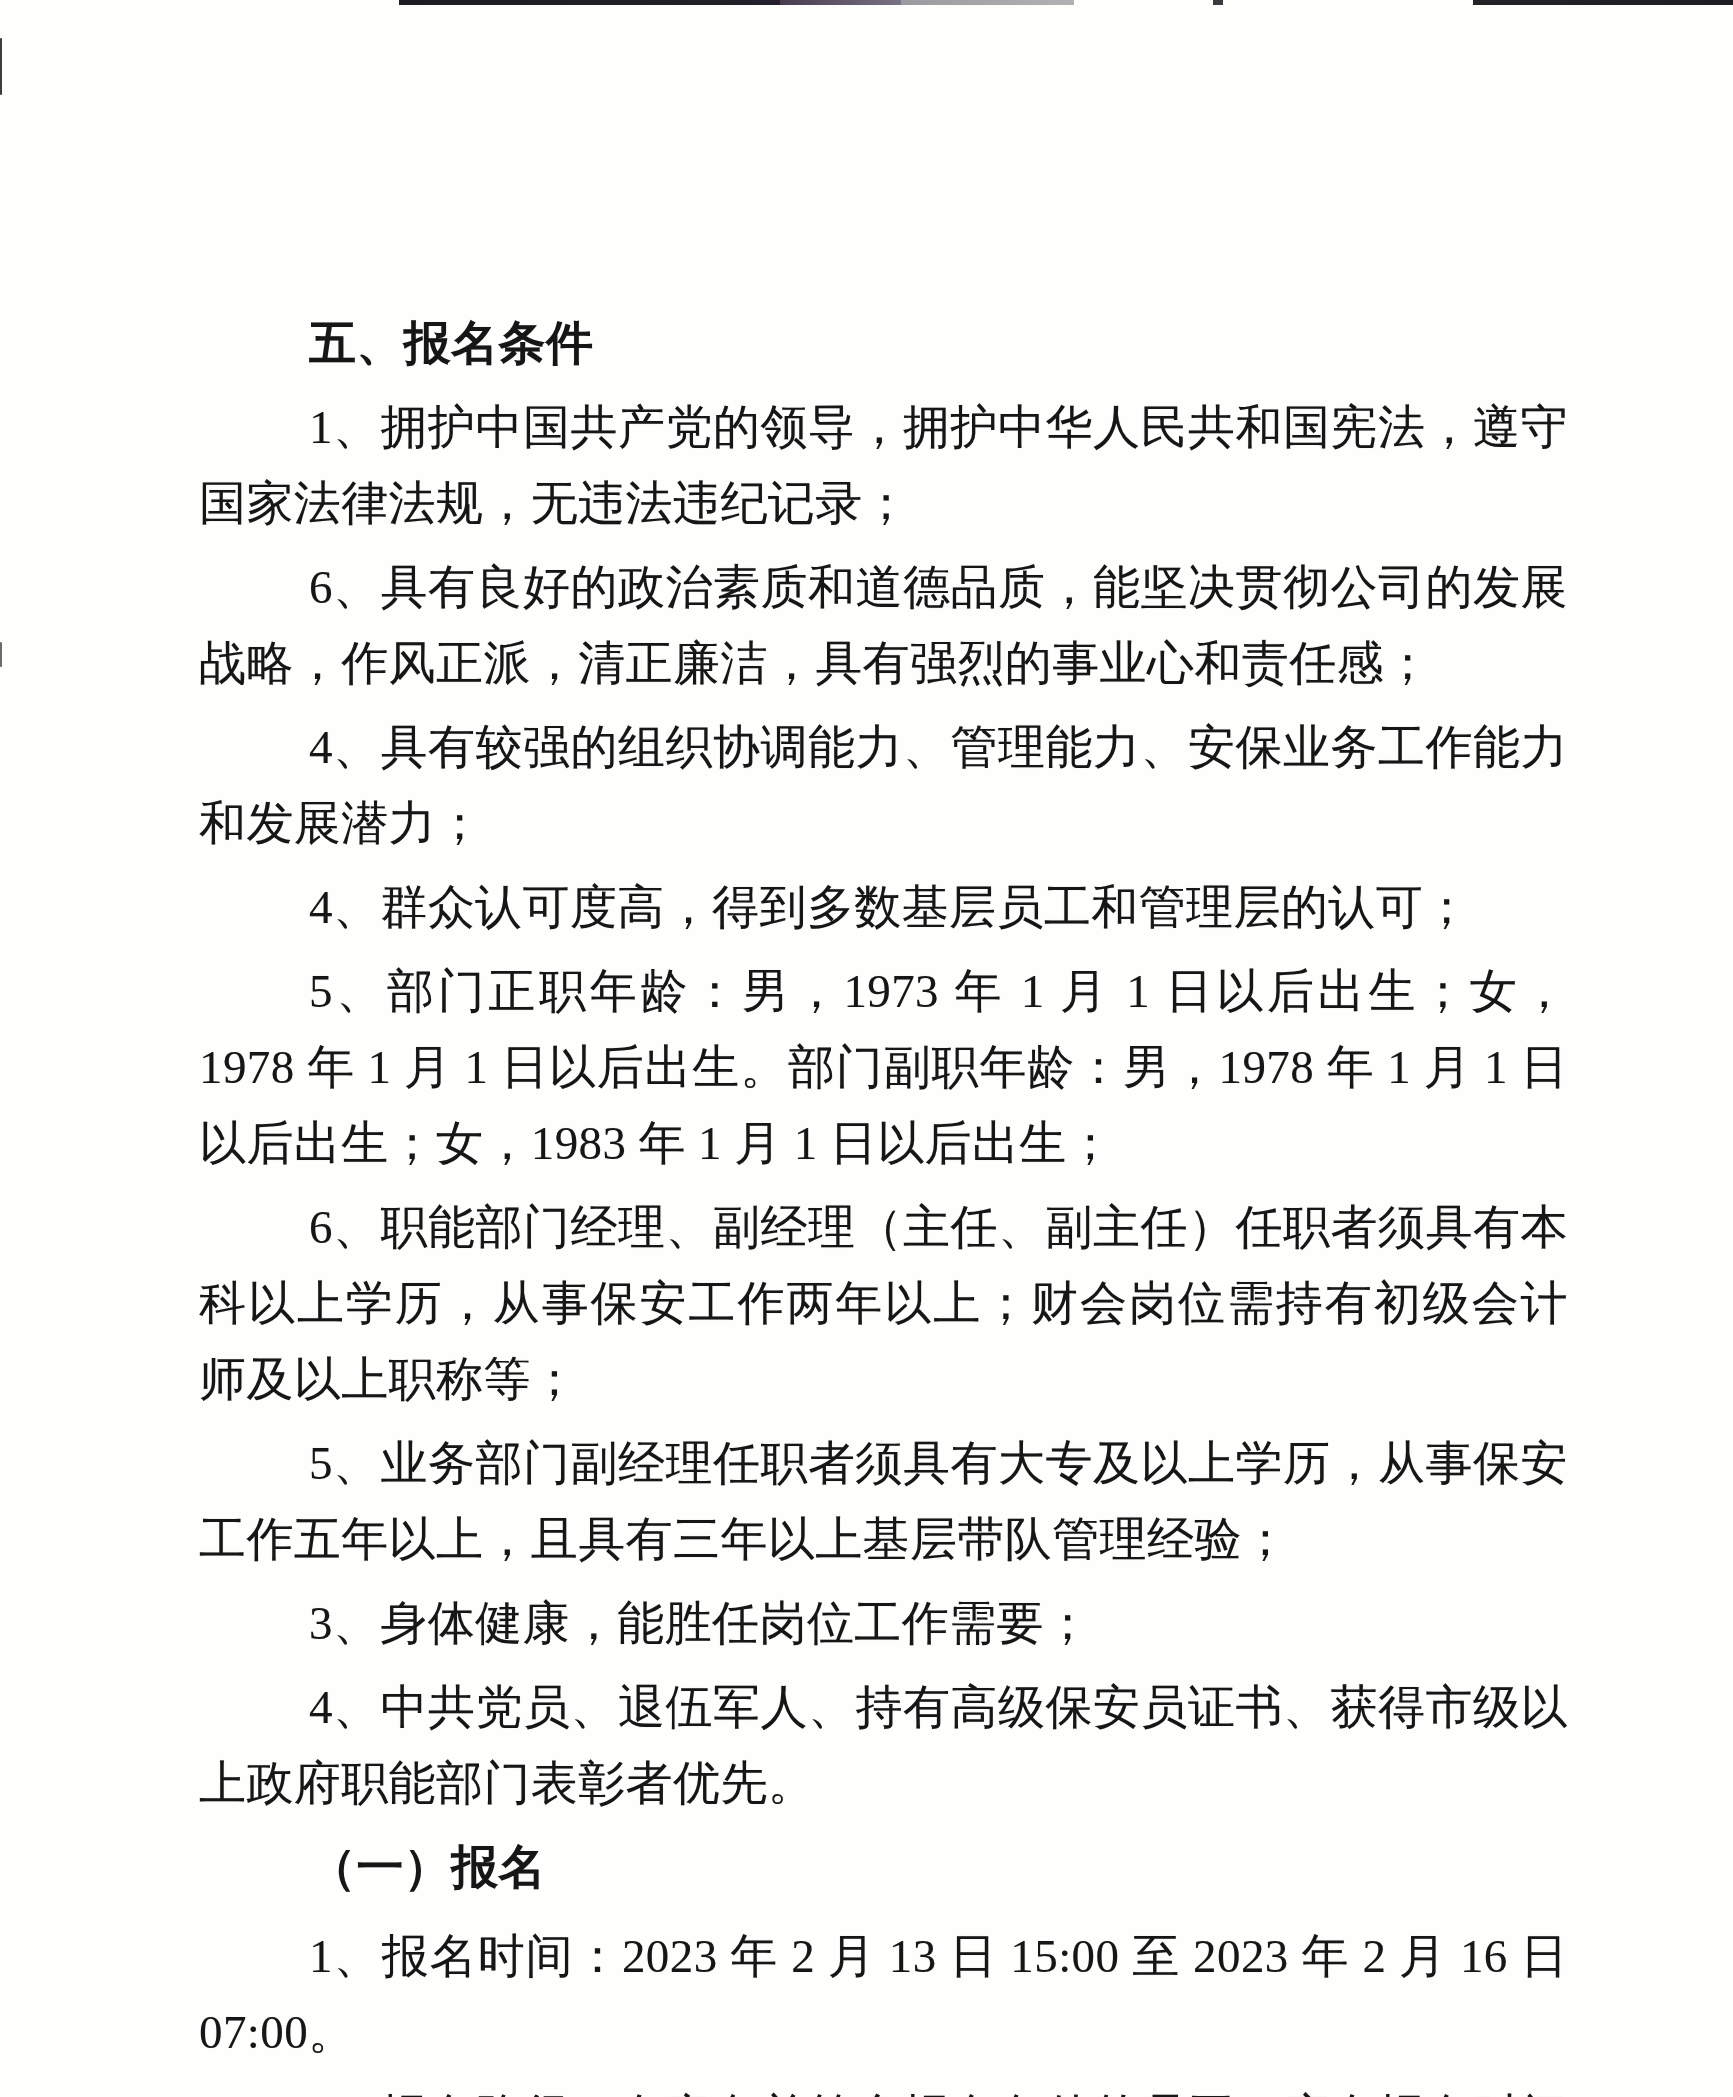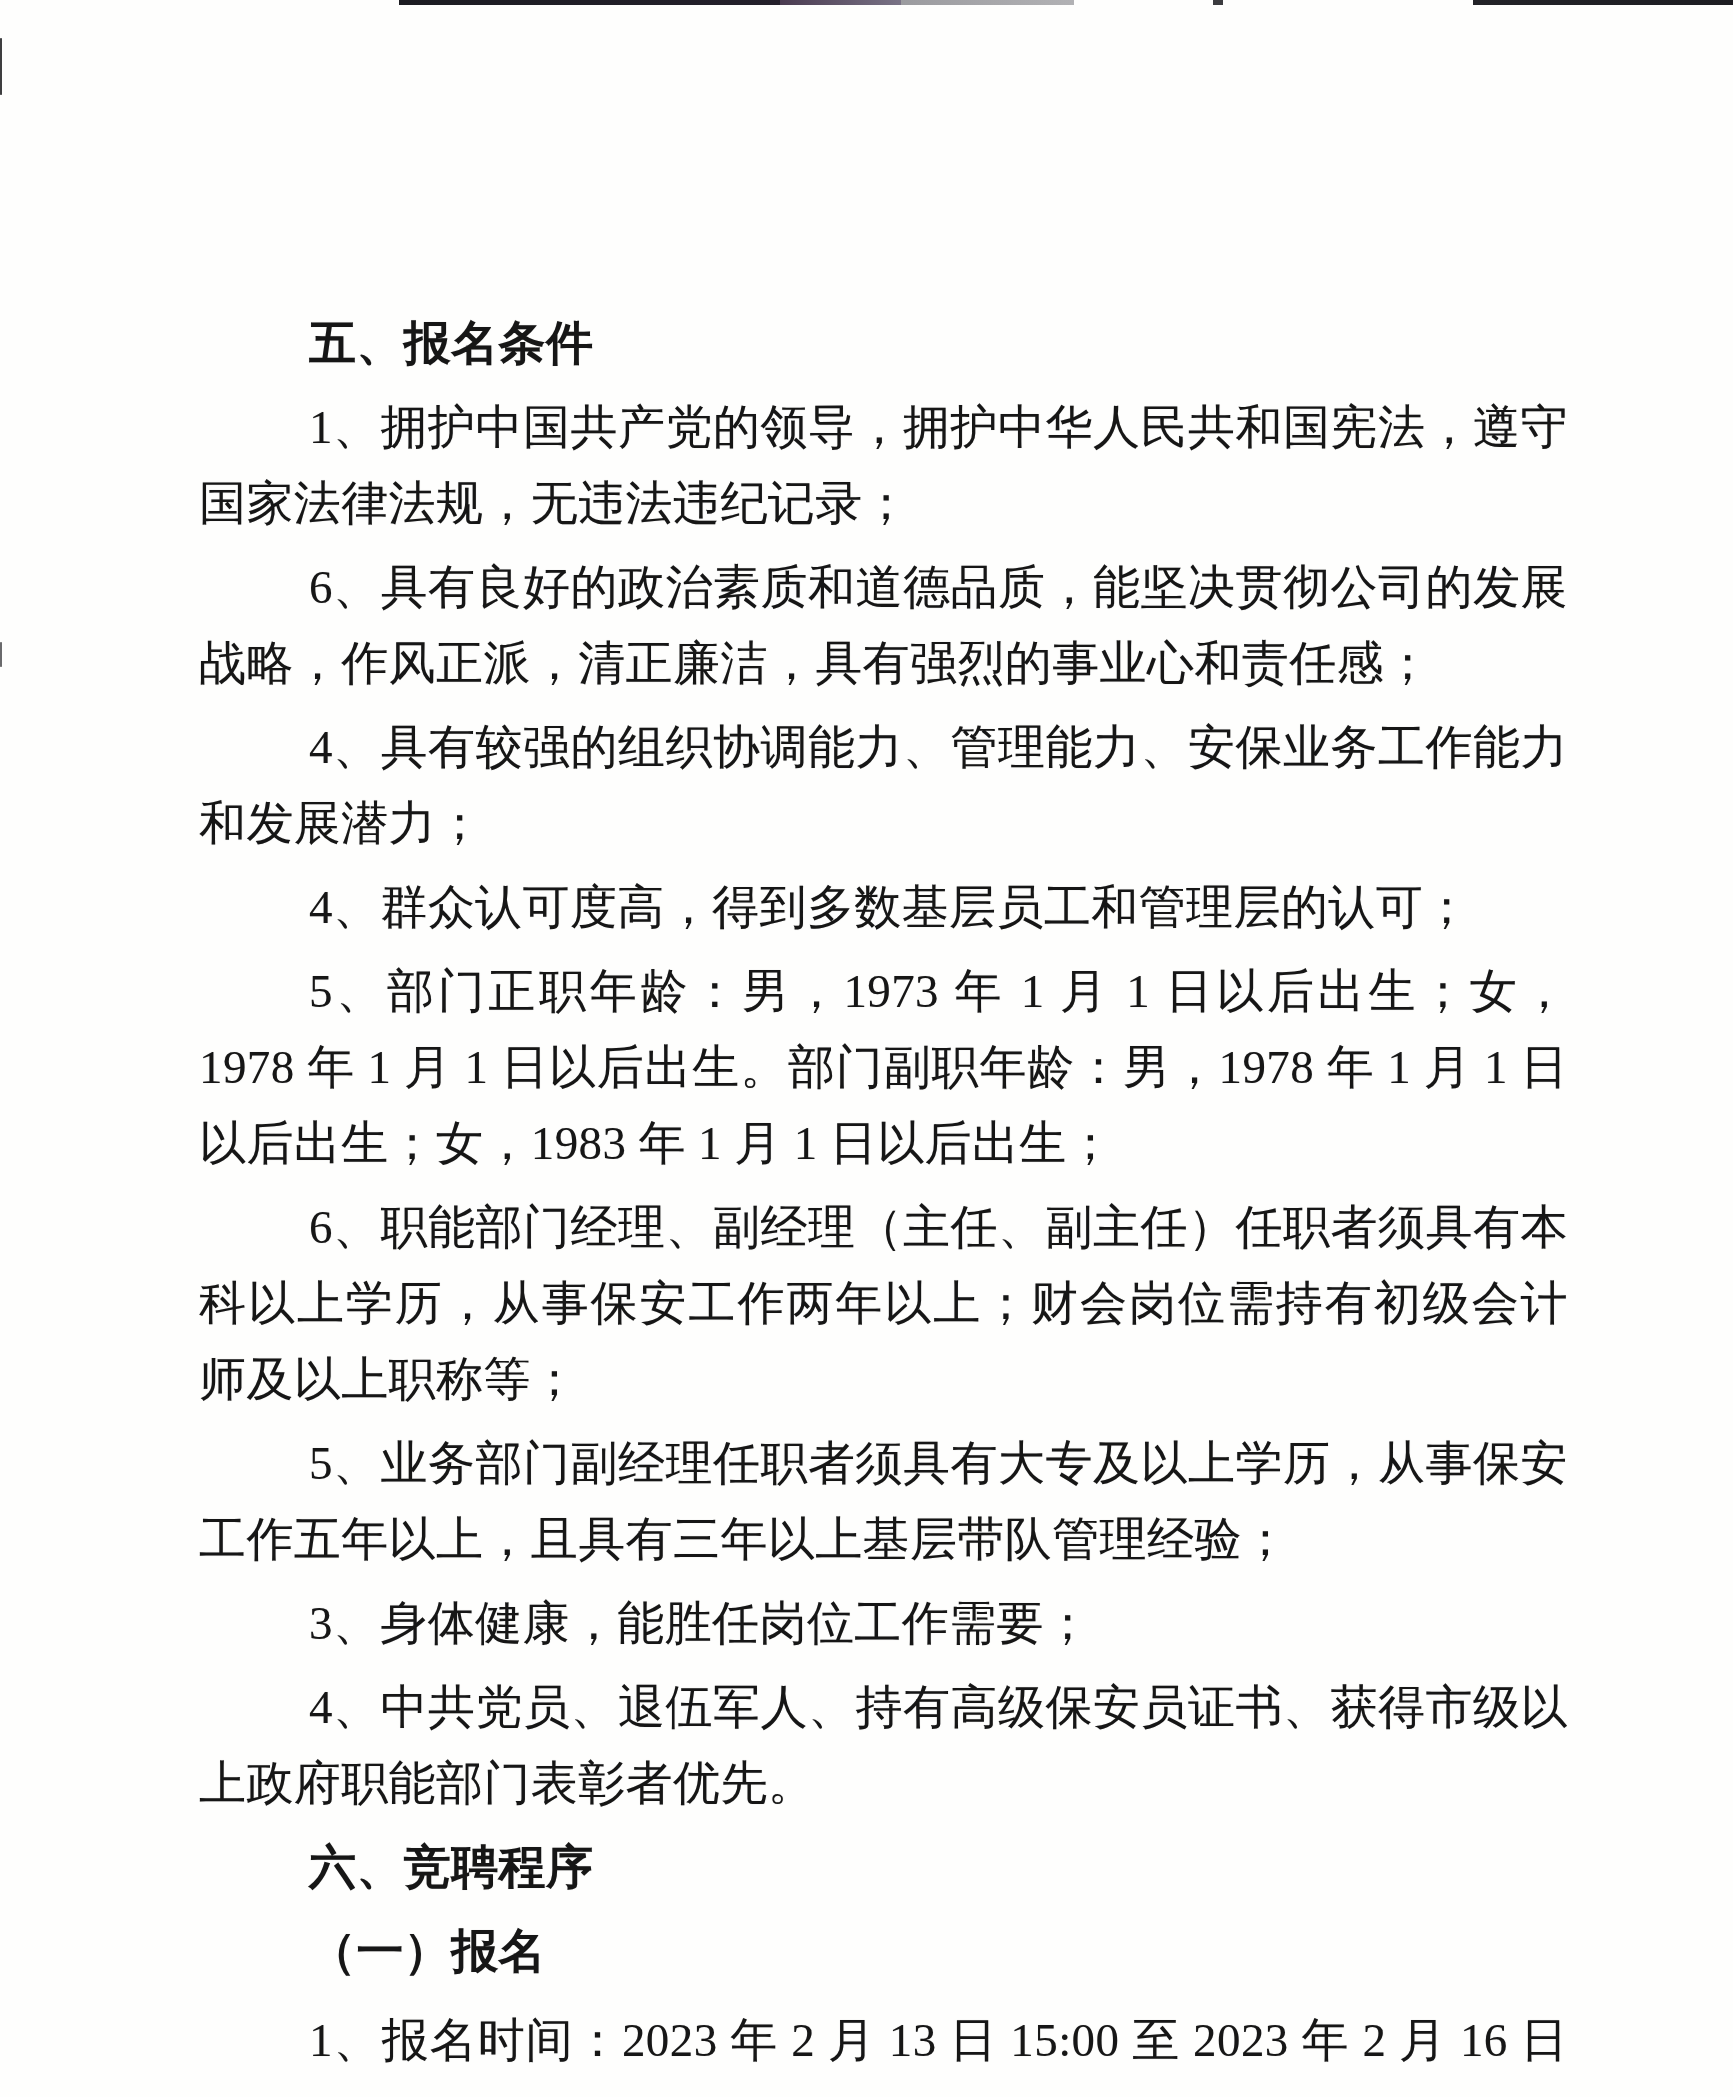--- a/index.html
+++ b/index.html
@@ -63,20 +63,19 @@
       <p class="para heading">五、报名条件</p>
       <p class="para body">1、拥护中国共产党的领导，拥护中华人民共和国宪法，遵守国家法律法规，无违法违纪记录；</p>
       <p class="para body">6、具有良好的政治素质和道德品质，能坚决贯彻公司的发展战略，作风正派，清正廉洁，具有强烈的事业心和责任感；</p>
       <p class="para body">4、具有较强的组织协调能力、管理能力、安保业务工作能力和发展潜力；</p>
       <p class="para body">4、群众认可度高，得到多数基层员工和管理层的认可；</p>
       <p class="para body">5、部门正职年龄：男，1973 年 1 月 1 日以后出生；女，1978 年 1 月 1 日以后出生。部门副职年龄：男，1978 年 1 月 1 日以后出生；女，1983 年 1 月 1 日以后出生；</p>
       <p class="para body">6、职能部门经理、副经理（主任、副主任）任职者须具有本科以上学历，从事保安工作两年以上；财会岗位需持有初级会计师及以上职称等；</p>
       <p class="para body">5、业务部门副经理任职者须具有大专及以上学历，从事保安工作五年以上，且具有三年以上基层带队管理经验；</p>
       <p class="para body">3、身体健康，能胜任岗位工作需要；</p>
       <p class="para body">4、中共党员、退伍军人、持有高级保安员证书、获得市级以上政府职能部门表彰者优先。</p>
-      <p class="para heading">六、竞聘程序</p>
       <p class="para subheading">（一）报名</p>
-      <p class="para body">1、报名时间：2023 年 2 月 13 日 15:00 至 2023 年 2 月 16 日 17:00。</p>
+      <p class="para body">1、报名时间：2023 年 2 月 13 日 15:00 至 2023 年 2 月 16 日 07:00。</p>
       <p class="para body">2、报名路径：有意向并符合报名条件的员工，应在报名时间内填写报名表(附件 1)及附相关证明材料，发送至邮箱</p>
     </section>
 
 </main>
 
 
 </body></html>

